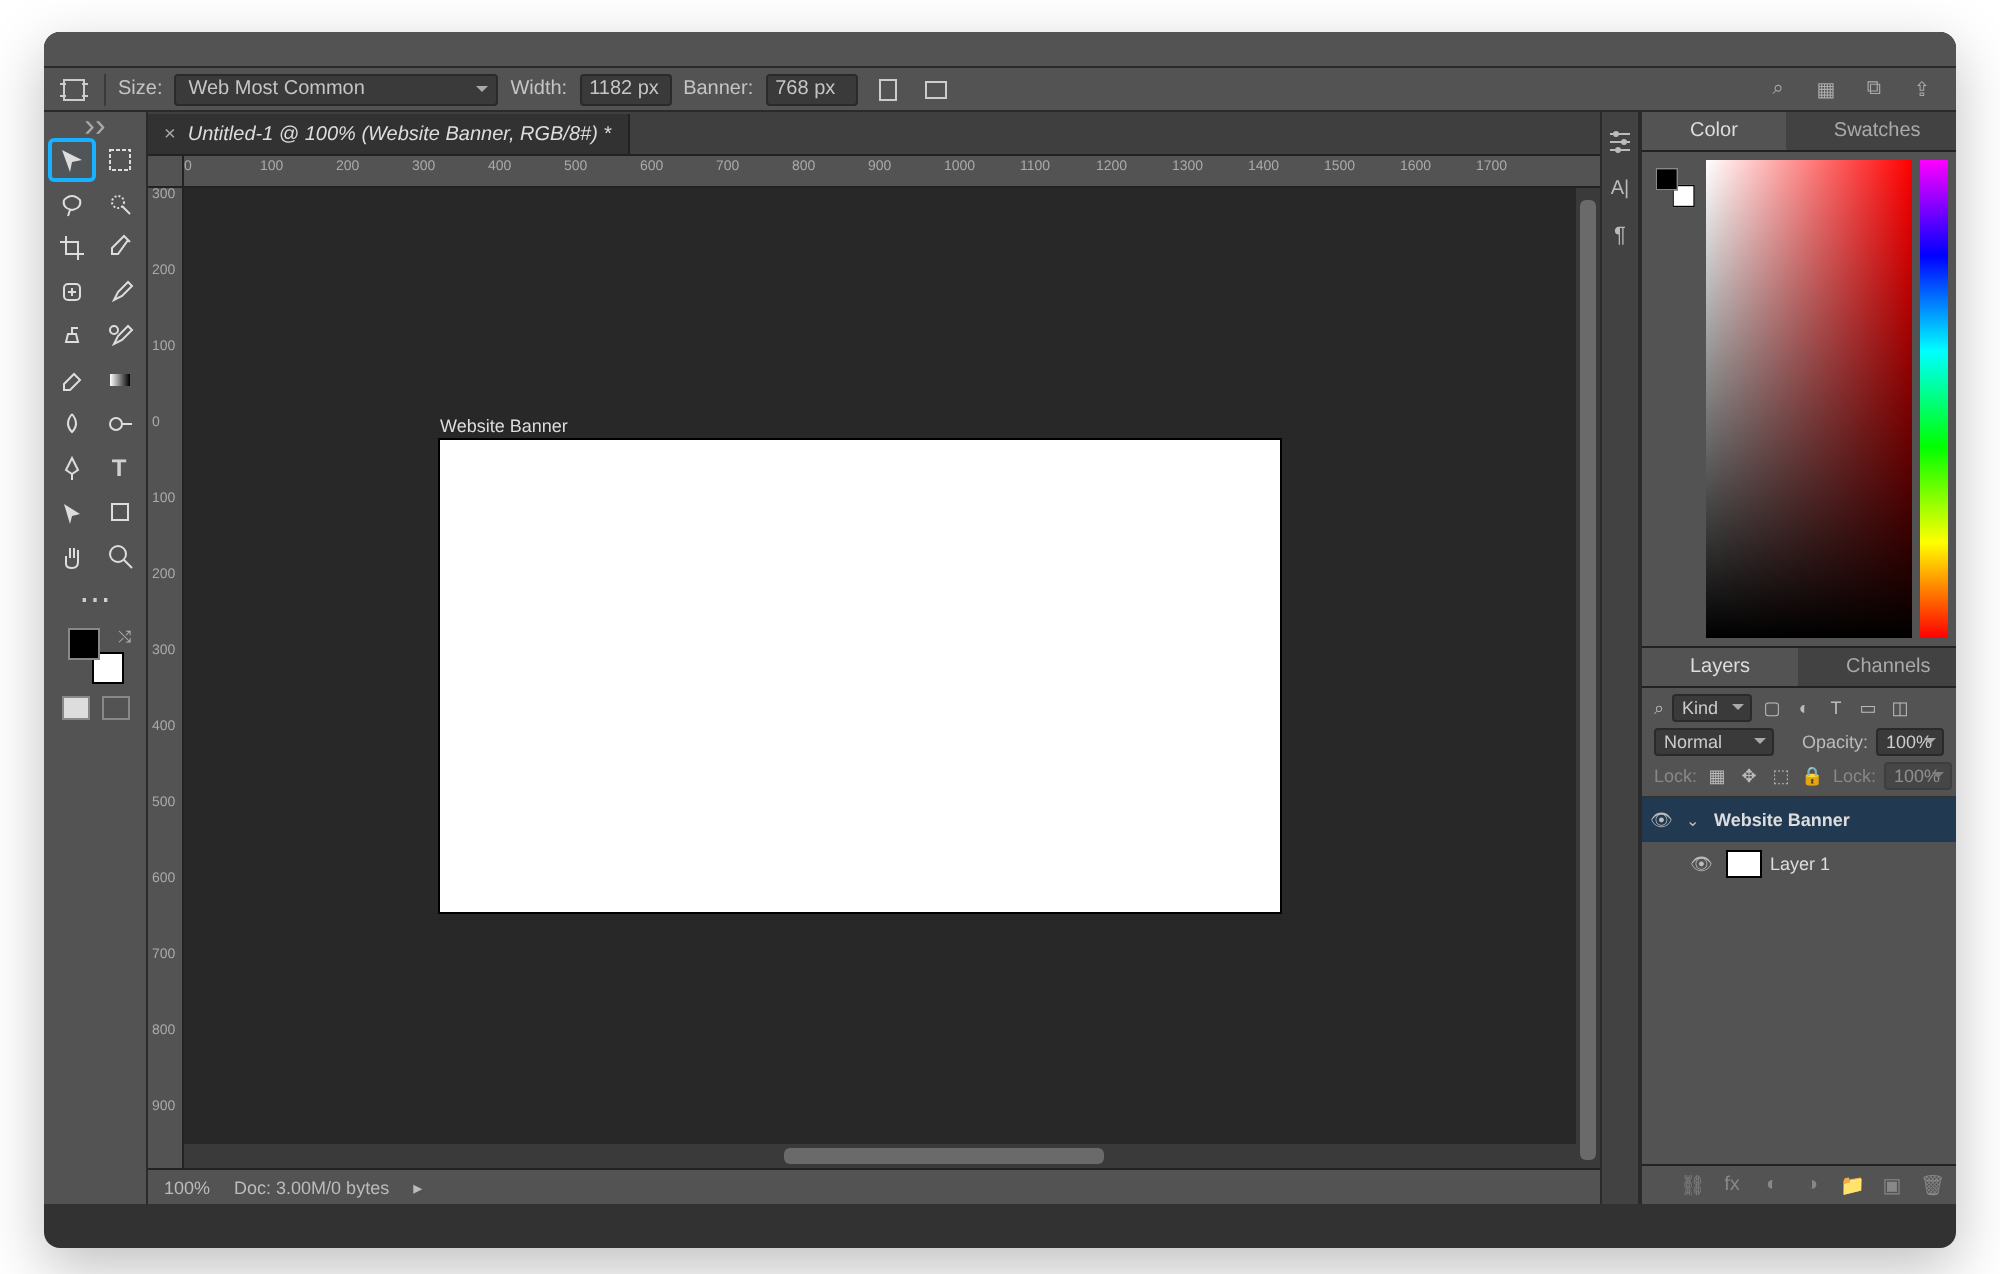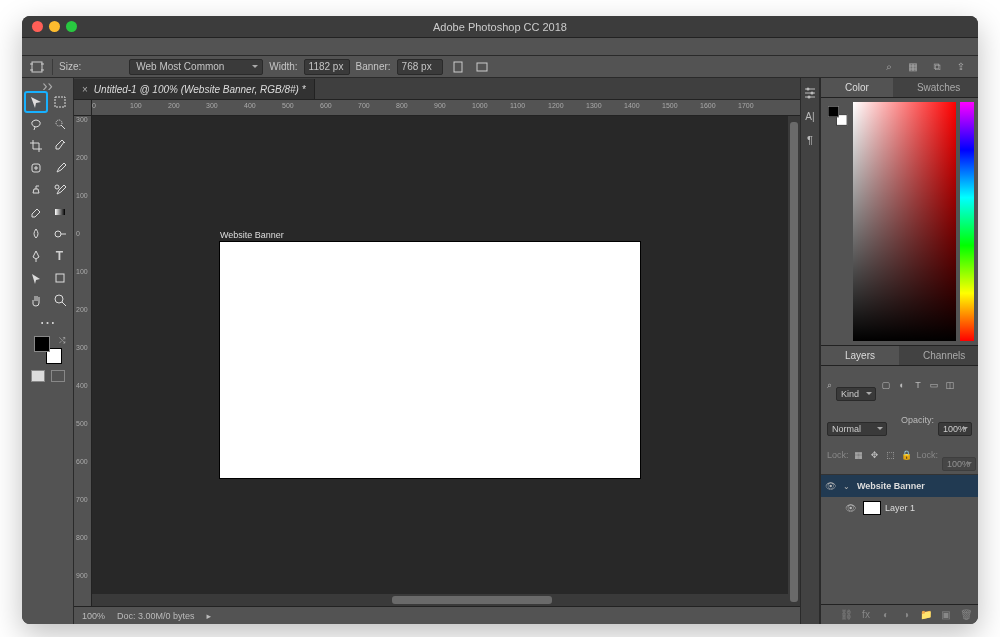--- a/index.html
+++ b/index.html
@@ -65,65 +65,57 @@
   .panel-tabs .pmenu { margin-left:auto; padding:0 6px; color:#aaa; }
   .color-panel { height:248px; display:flex; padding:4px; gap:4px; border-bottom:1px solid #222;}
   .color-panel .mini-fgbg { width:24px; }
   .color-panel .square { flex:1; position:relative; background:#f00; }
   .color-panel .square::before { content:""; position:absolute; inset:0; background:linear-gradient(to right,#fff,rgba(255,255,255,0)); }
   .color-panel .square::after { content:""; position:absolute; inset:0; background:linear-gradient(to top,#000,rgba(0,0,0,0)); }
   .color-panel .hue { width:14px; background:linear-gradient(to bottom,#f0f,#00f,#0ff,#0f0,#ff0,#f00); }
   .layers-panel { flex:1; display:flex; flex-direction:column; }
   .layer-controls { padding:3px 6px; display:flex; flex-direction:column; gap:3px; font-size:9px; color:#bbb; border-bottom:1px solid #333; }
   .lc-row { display:flex; align-items:center; gap:4px; }
-  .lc-row .small-dd { background:#3a3a3a; border:1px solid #2a2a2a; height:14px; display:flex; align-items:center; padding:0 12px 0 4px; position:relative; border-radius:2px; font-size:9px; color:#ccc;margin-top:18px; }
+  .lc-row .small-dd { background:#3a3a3a; border:1px solid #2a2a2a; height:14px; display:flex; align-items:center; padding:0 12px 0 4px; position:relative; border-radius:2px; font-size:9px; color:#ccc; }
   .lc-row .small-dd::after { content:""; position:absolute; right:3px; top:4px; border:3px solid transparent; border-top-color:#aaa; }
   .lc-row .mini-icons { display:flex; gap:4px; color:#bbb; }
   .lc-row .mini-icons span { width:12px; text-align:center; }
   .layer-list { flex:1; overflow:auto; }
   .layer-row { display:flex; align-items:center; height:22px; font-size:9px; color:#ddd; padding:0 4px; gap:4px; }
   .layer-row.selected { background:#213a52; }
   .layer-row .eye { width:14px; color:#bbb; }
   .layer-row .disclose { width:10px; color:#bbb; font-size:8px; }
   .layer-row .thumb { width:18px; height:14px; background:#fff; border:1px solid #000; }
   .layer-row.child { padding-left:24px; }
   .layer-footer { height:20px; border-top:1px solid #222; display:flex; align-items:center; justify-content:flex-end; gap:8px; padding:0 6px; color:#888; font-size:10px; }
   .layer-footer span { width:12px; text-align:center; }
 </style>
 </head>
 <body>
 
 <div class="frame">
 
-  <div class="titlebar">
-    <div class="traffic">
-      <div class="tl-btn tl-red"></div>
-      <div class="tl-btn tl-yel"></div>
-      <div class="tl-btn tl-grn"></div>
-    </div>
-    <div class="title-text">Adobe Photoshop CC 2018</div>
-  </div>
 
   <div class="menubar">
     <div class="mb-blank"></div>
   </div>
 
   <div class="options">
     <div class="opt-icon">
       <svg width="14" height="14" viewBox="0 0 14 14">
           <rect x="2" y="2" width="10" height="10" fill="none" stroke="#ccc"></rect>
           <line x1="0" y1="4" x2="3" y2="4" stroke="#ccc"></line>
           <line x1="0" y1="10" x2="3" y2="10" stroke="#ccc"></line>
           <line x1="11" y1="4" x2="14" y2="4" stroke="#ccc"></line>
           <line x1="11" y1="10" x2="14" y2="10" stroke="#ccc"></line>
         </svg>
     </div>
     <div style="width:1px;height:16px;background:#3a3a3a;"></div>
     <span>Size:</span>
-    <div class="dd" style="width:134px;margin-left:42px;">
+    <div class="dd" style="width:162px;">
         <span>Web Most Common</span>
       </div>
     <span>Width:</span>
     <div class="numfield">
         <span>1182 px</span>
       </div>
     <span>Banner:</span>
     <div class="numfield">
         <span>768 px</span>
       </div>

